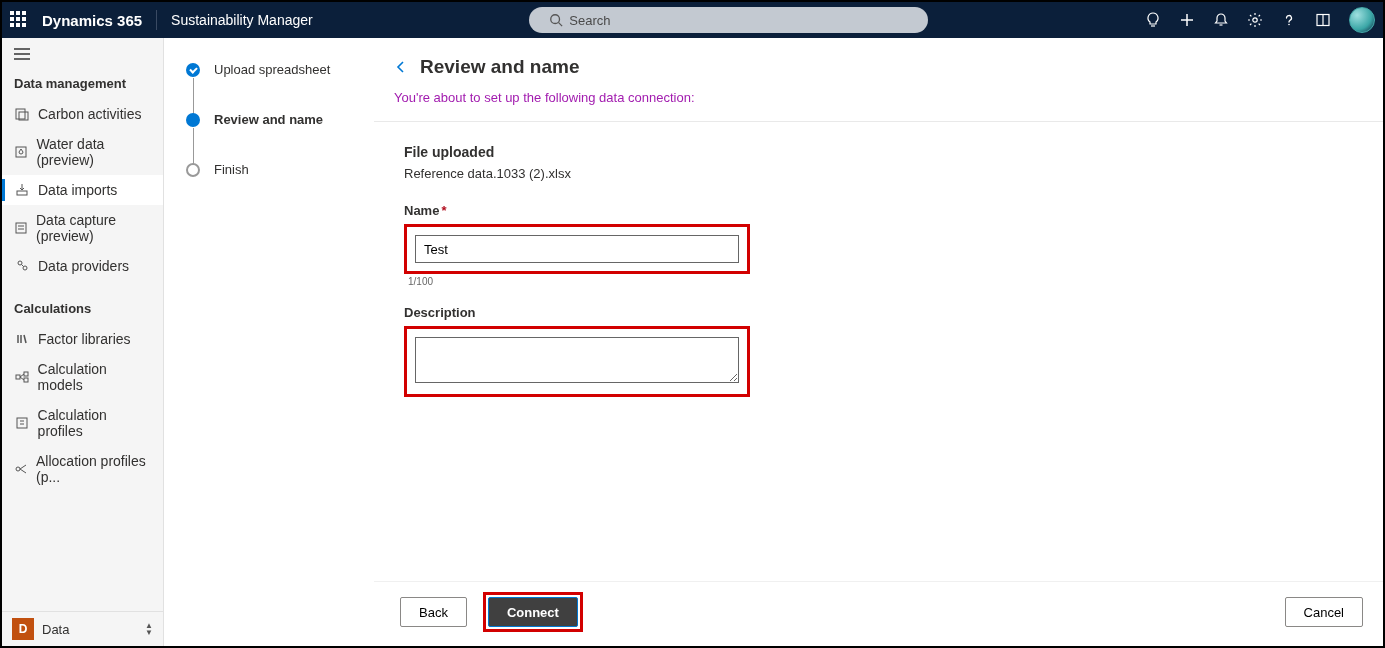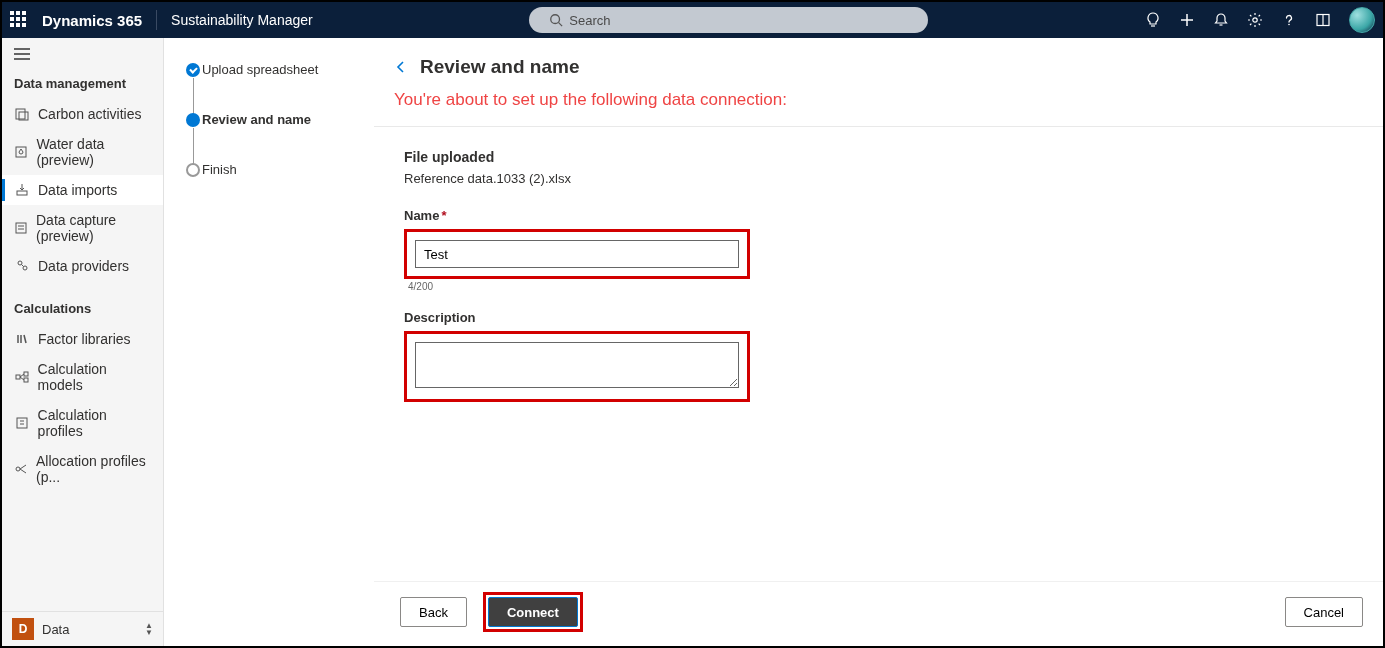--- a/index.html
+++ b/index.html
@@ -32,38 +32,38 @@
   .navitem.active { background:#fff; }
   .navitem.active::before { content:""; position:absolute; left:0; width:3px; height:22px; background:#0078d4; }
   .navitem .nicon { width:16px; height:16px; display:flex; align-items:center; justify-content:center; color:#555; }
   .sidebar-bottom { margin-top:auto; border-top:1px solid #e1e1e1; display:flex; align-items:center; padding:6px 10px; gap:8px; }
   .env-badge { width:22px; height:22px; background:#c1500f; color:#fff; display:flex; align-items:center; justify-content:center; font-weight:600; font-size:12px; }
   .env-name { flex:1; font-size:13px; }
   .updown { display:flex; flex-direction:column; font-size:8px; line-height:7px; color:#555; cursor:pointer; }
 
   
   .steps-col { width:210px; padding:24px 10px 0 22px; }
-  .step { display:flex; align-items:flex-start; gap:2px; position:relative; min-height:50px; }
+  .step { display:flex; align-items:flex-start; gap:14px; position:relative; min-height:50px; }
   .step-dot { width:14px; height:14px; border-radius:50%; background:#fff; border:2px solid #0078d4; flex:0 0 auto; margin-top:1px; position:relative; z-index:1; display:flex; align-items:center; justify-content:center; }
   .step.done .step-dot { background:#0078d4; }
   .step.current .step-dot { background:#0078d4; }
   .step.done .step-dot::after { content:""; width:5px; height:3px; border-left:2px solid #fff; border-bottom:2px solid #fff; transform:rotate(-45deg); position:relative; top:-1px; }
   .step.pending .step-dot { border-color:#999; }
   .step-line { position:absolute; left:6.5px; top:16px; bottom:-2px; width:1px; background:#999; }
   .step:last-child .step-line { display:none; }
   .step-label { font-size:13px; padding-top:0; }
   .step.current .step-label { font-weight:600; }
 
   
   .content { flex:1; display:flex; flex-direction:column; overflow:hidden; }
   .content-header { padding:18px 20px 16px 20px; border-bottom:1px solid #e9e9e9; }
   .title-row { display:flex; align-items:center; gap:12px; margin-bottom:12px; }
   .back-chevron { color:#0078d4; cursor:pointer; }
   .page-title { font-size:19px; font-weight:600; }
-  .subtitle { font-size:17px; color:#ef4444; }
+  .subtitle { font-size:13px; color:#a21caf; }
 
   .form-area { padding:22px 20px 10px 30px; flex:1; overflow:auto; }
   .sect-label { font-weight:600; font-size:14px; margin-bottom:6px; }
   .filename { font-size:13px; margin-bottom:22px; }
   .field-label { font-size:13px; font-weight:600; margin-bottom:6px; }
   .req { color:#b10e1e; margin-left:2px; }
   .highlight-wrap { border:3px solid #d20000; padding:8px; width:346px; margin-bottom:2px; }
   .text-input { width:100%; height:28px; border:1px solid #666; padding:4px 8px; font-size:13px; font-family:inherit; }
   .text-area { width:100%; height:46px; border:1px solid #666; padding:6px 8px; font-size:13px; font-family:inherit; resize:both; }
   .char-count { font-size:10px; color:#666; margin-bottom:18px; margin-left:4px; }
@@ -296,21 +296,21 @@
     <div class="form-area">
       <div class="sect-label">File uploaded</div>
       <div class="filename">Reference data.1033 (2).xlsx</div>
 
       <div class="field-label">
         <span>Name</span><span class="req">*</span>
       </div>
       <div class="highlight-wrap">
         <input class="text-input" type="text" value="Test" style="">
       </div>
-      <div class="char-count">4/200</div>
+      <div class="char-count">1/100</div>
 
       <div class="field-label">Description</div>
       <div class="highlight-wrap" style="width:346px;">
         <textarea class="text-area" style=""></textarea>
       </div>
     </div>
 
     <div class="footer">
       <button class="btn btn-secondary">Back</button>
       <span class="btn-primary-wrap">

